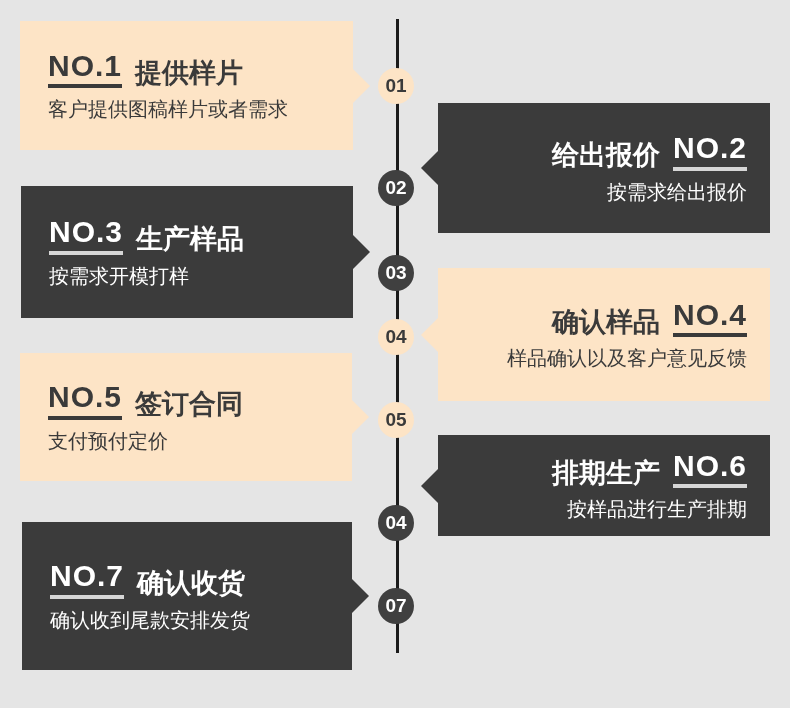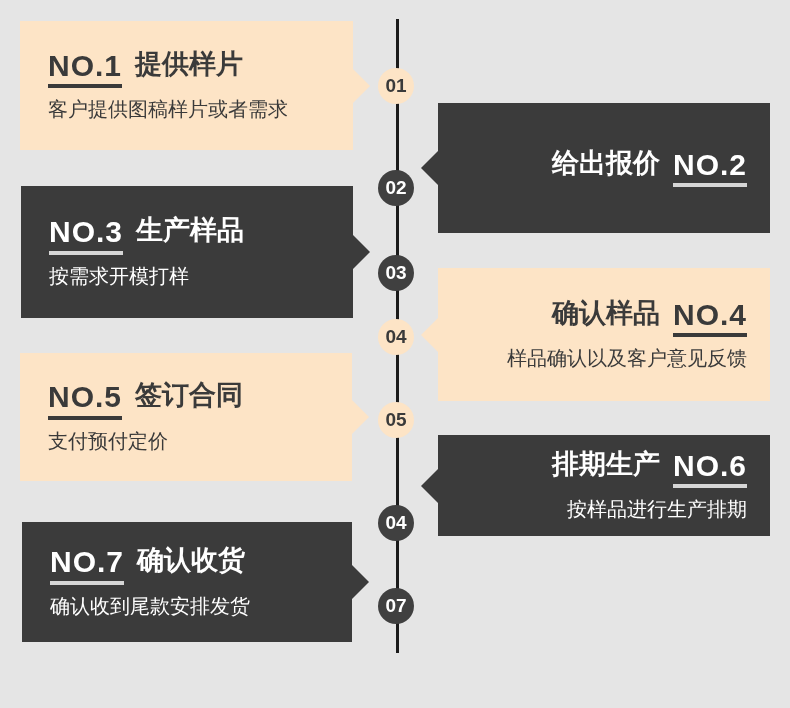--- a/index.html
+++ b/index.html
@@ -40,21 +40,21 @@
     row-gap:9px;
     box-sizing:border-box;
     z-index:2;
   }
   .box.cream{--box:#fde4c6;--fg:#3a3a3a;--under:#3a3a3a;}
   .box.dark{--box:#3b3b3b;--fg:#ffffff;--under:#d6d6d6;}
   .box{background:var(--box);color:var(--fg);}
   .box.left{align-items:flex-start;padding-left:28px;padding-right:20px;}
   .box.right{align-items:flex-end;padding-right:23px;padding-left:20px;}
   .title-row{
-    display:flex;align-items:flex-start;column-gap:13px;
+    display:flex;align-items:flex-end;column-gap:13px;
     font-weight:bold;
     white-space:nowrap;
   }
   .no{
     font-size:30px;
     letter-spacing:1px;
     padding-bottom:3px;
     border-bottom:4px solid var(--under);
     line-height:1.05;
   }
@@ -73,21 +73,21 @@
   }
   .box.left .arrow{left:100%;border-left:17px solid var(--box);}
   .box.right .arrow{right:100%;border-right:17px solid var(--box);}
   
   .box1{left:20px;top:21px;width:333px;height:129px;}
   .box2{left:438px;top:103px;width:332px;height:130px;}
   .box3{left:21px;top:186px;width:332px;height:132px;}
   .box4{left:438px;top:268px;width:332px;height:133px;}
   .box5{left:20px;top:353px;width:332px;height:128px;}
   .box6{left:438px;top:435px;width:332px;height:101px;}
-  .box7{left:22px;top:522px;width:330px;height:120px;}
+  .box7{left:22px;top:522px;width:330px;height:148px;}
   .c1{top:68px;}
   .c2{top:150px;}
   .c3{top:235px;}
   .c4{top:319px;}
   .c5{top:402px;}
   .c6{top:485px;}
   .c7{top:568px;}
 </style>
 </head>
 <body>
@@ -111,20 +111,21 @@
     </div>
     <div class="subtitle">客户提供图稿样片或者需求</div>
     <span class="arrow"></span>
   </div>
 
   <div class="box right dark box2">
     <div class="title-row">
       <span class="cn">给出报价</span>
       <span class="no">NO.2</span>
     </div>
+    <div class="subtitle">按需求给出报价</div>
     <span class="arrow"></span>
   </div>
 
   <div class="box left dark box3">
     <div class="title-row">
       <span class="no">NO.3</span>
       <span class="cn">生产样品</span>
     </div>
     <div class="subtitle">按需求开模打样</div>
     <span class="arrow"></span>

